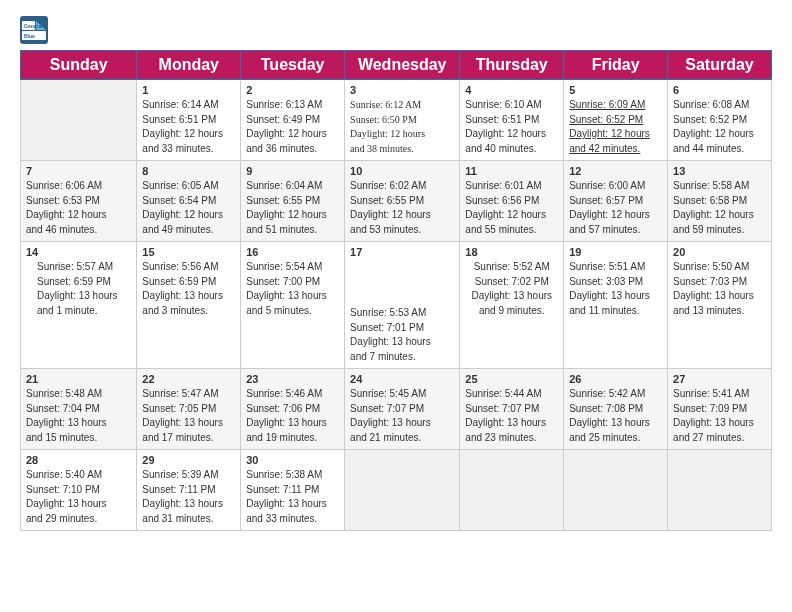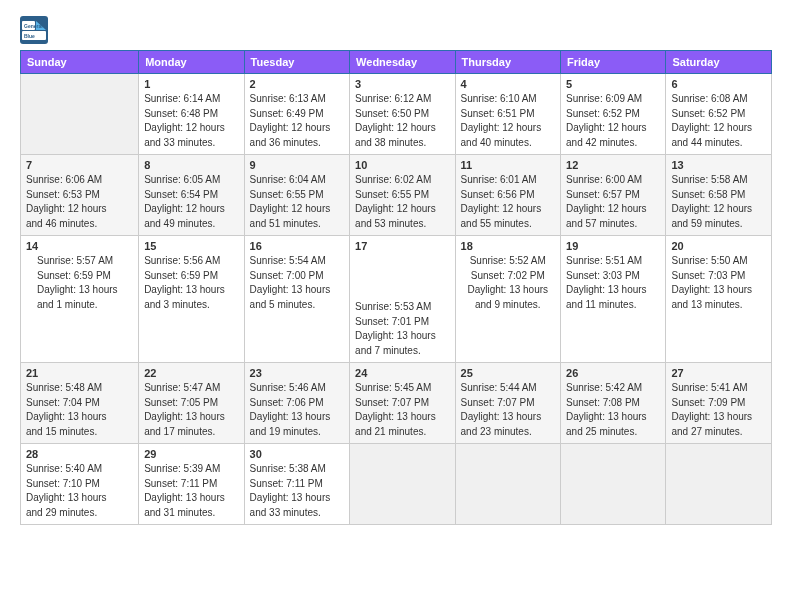--- a/index.html
+++ b/index.html
@@ -47,25 +47,25 @@
       font-size: 16px;
       color: #444;
       margin-top: 2px;
     }
     table {
       width: 100%;
       border-collapse: collapse;
       font-size: 10.5px;
     }
     thead tr th {
-      background: #8b5cf6;
+      background: #be185d;
       color: #fff;
       padding: 5px 6px;
-      text-align: left;
-      font-size: 11px;
+      text-align: center;
+      font-size: 16px;
       font-weight: bold;
       border: 1px solid #2c6fad;
     }
     tbody tr td {
       border: 1px solid #ccc;
       vertical-align: top;
       padding: 4px 5px;
       color: #333;
       height: 74px;
     }
@@ -126,48 +126,48 @@
           <th>Friday</th>
           <th>Saturday</th>
         </tr>
     </thead>
     <tbody id="cal-body">
         <tr>
           <td class="empty-cell"></td>
           <td>
             <span class="day-num">1</span>
             <div class="cell-text" style="white-space: pre-line;">Sunrise: 6:14 AM
-Sunset: 6:48 PM
+Sunset: 6:51 PM
 Daylight: 12 hours
 and 33 minutes.</div>
           </td>
           <td>
             <span class="day-num">2</span>
             <div class="cell-text" style="white-space: pre-line;">Sunrise: 6:13 AM
 Sunset: 6:49 PM
 Daylight: 12 hours
 and 36 minutes.</div>
           </td>
           <td>
             <span class="day-num">3</span>
-            <div class="cell-text" style="white-space: pre-line;">Sunrise: 6:12 AM
+            <div class="cell-text" style="white-space: pre-line; font-family: Liberation Serif, serif;">Sunrise: 6:12 AM
 Sunset: 6:50 PM
 Daylight: 12 hours
 and 38 minutes.</div>
           </td>
           <td>
             <span class="day-num">4</span>
             <div class="cell-text" style="white-space: pre-line;">Sunrise: 6:10 AM
 Sunset: 6:51 PM
 Daylight: 12 hours
 and 40 minutes.</div>
           </td>
           <td>
             <span class="day-num">5</span>
-            <div class="cell-text" style="white-space: pre-line;">Sunrise: 6:09 AM
+            <div class="cell-text" style="white-space: pre-line; text-decoration: underline;">Sunrise: 6:09 AM
 Sunset: 6:52 PM
 Daylight: 12 hours
 and 42 minutes.</div>
           </td>
           <td>
             <span class="day-num">6</span>
             <div class="cell-text" style="white-space: pre-line;">Sunrise: 6:08 AM
 Sunset: 6:52 PM
 Daylight: 12 hours
 and 44 minutes.</div>

